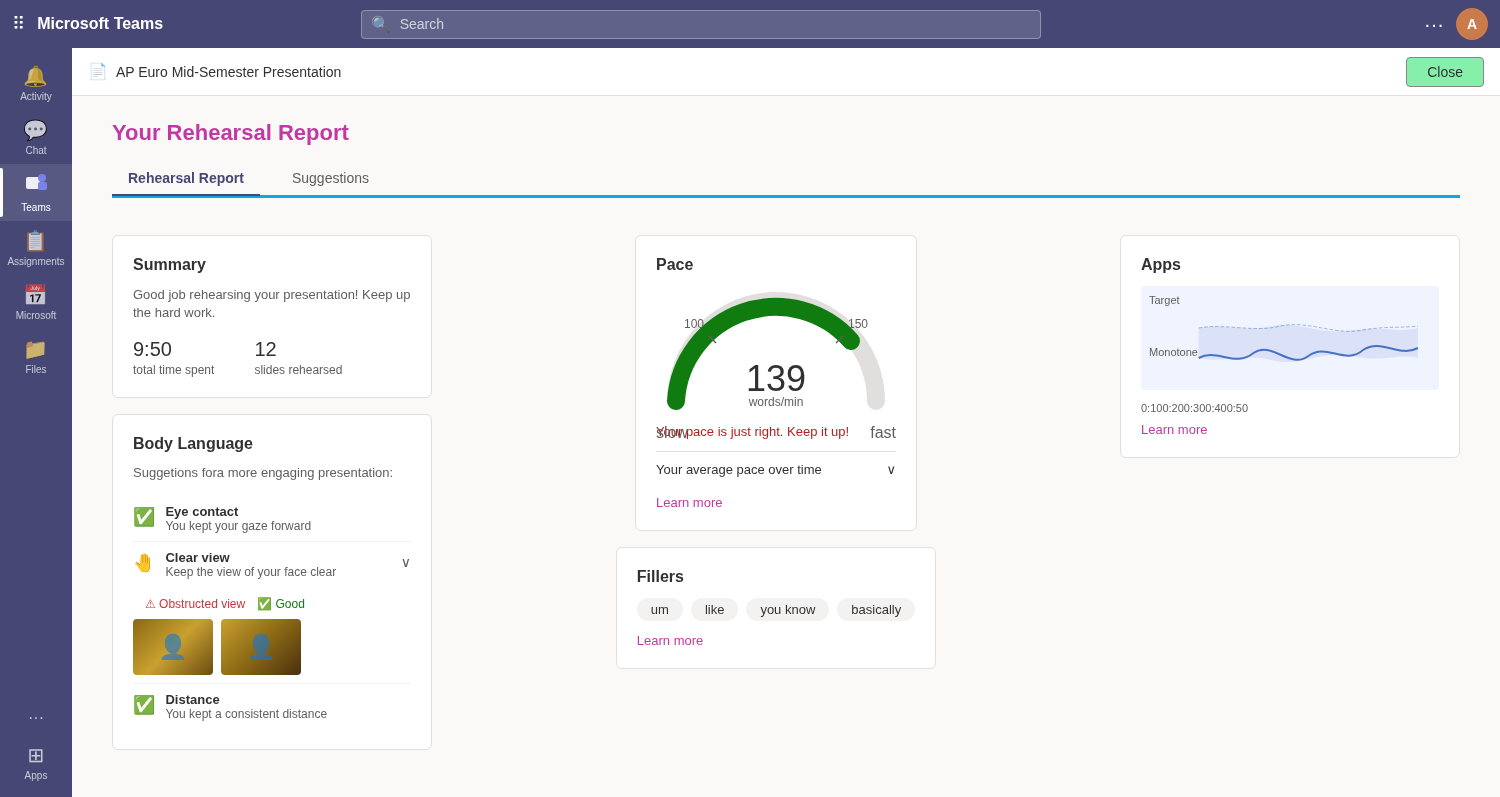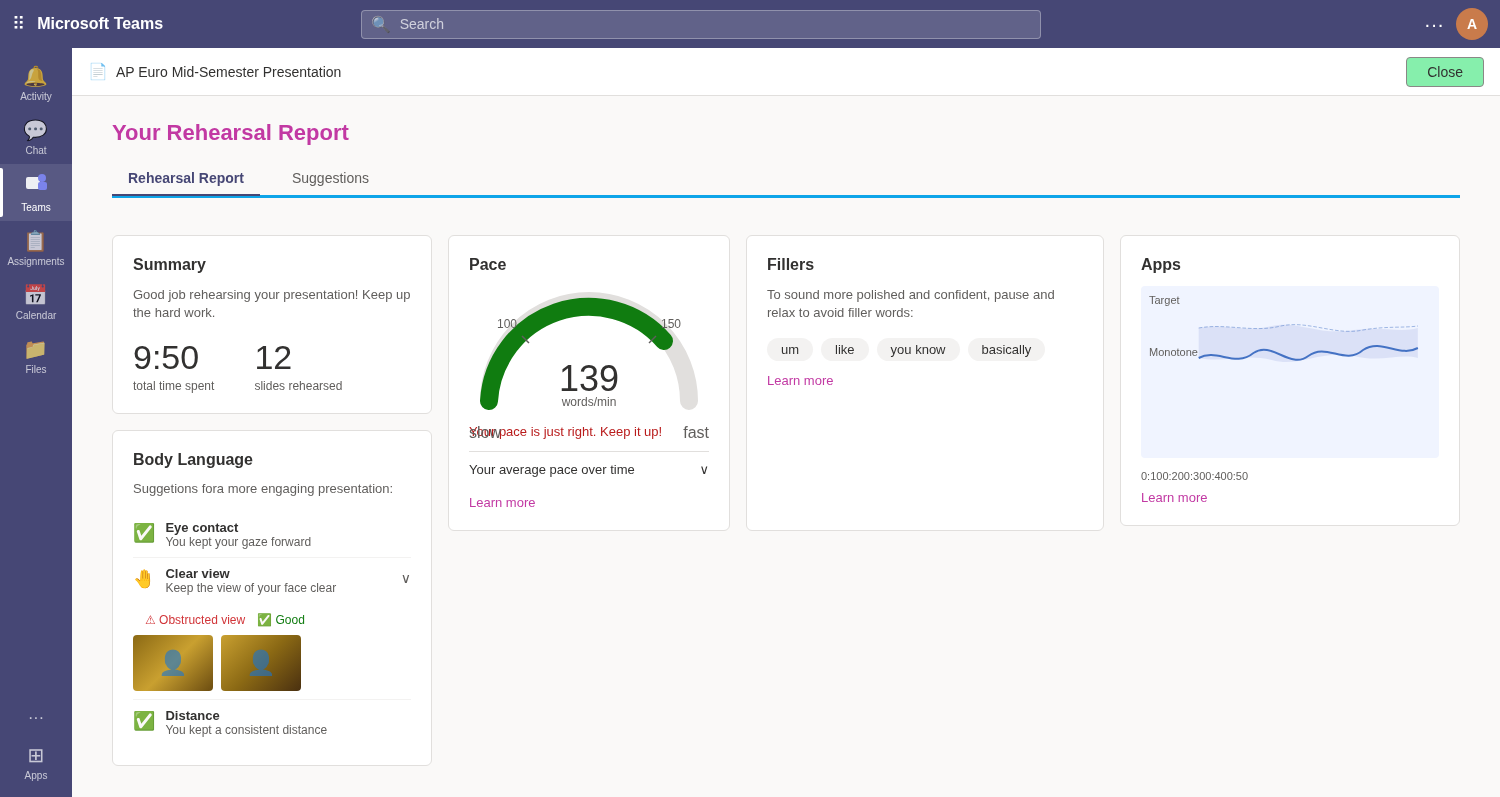--- a/index.html
+++ b/index.html
@@ -162,21 +162,21 @@
 
     
     .cards-grid {
       display: grid;
       grid-template-columns: 320px 1fr 340px;
       gap: 16px;
       align-items: start;
     }
 
     .left-col { display: flex; flex-direction: column; gap: 16px; }
-    .mid-col { display: flex; flex-direction: row; gap: 16px; }
+    .mid-col { display: flex; flex-direction: column; gap: 16px; align-items: center; }
     .right-col { display: flex; flex-direction: column; gap: 16px; }
 
     .card {
       background: white;
       border: 1px solid #e1dfdd;
       border-radius: 6px;
       padding: 20px;
     }
 
     .card-title {
@@ -190,21 +190,21 @@
     .summary-text {
       font-size: 13px;
       color: #605e5c;
       margin-bottom: 16px;
       line-height: 1.4;
     }
     .summary-stats {
       display: flex;
       gap: 40px;
     }
-    .stat-value { font-size: 34px; font-weight: 300; color: #323130; }
+    .stat-value { font-size: 20px; font-weight: 300; color: #323130; }
     .stat-label { font-size: 12px; color: #605e5c; margin-top: 2px; }
 
     
     .pace-gauge {
       display: flex;
       flex-direction: column;
       align-items: center;
       margin: 10px 0 8px;
     }
     .gauge-container {
@@ -321,21 +321,21 @@
     .pitch-desc {
       font-size: 13px;
       color: #605e5c;
       margin-bottom: 16px;
       line-height: 1.4;
     }
     .pitch-chart {
       background: #f0f4ff;
       border-radius: 4px;
       padding: 12px;
-      height: 172px;
+      height: 104px;
       position: relative;
       margin-bottom: 12px;
     }
     .pitch-chart-labels {
       position: absolute;
       left: 8px;
       top: 8px;
       font-size: 11px;
       color: #605e5c;
       display: flex;
@@ -389,21 +389,21 @@
         </svg>
       </span>
       <span class="label">Teams</span>
     </div>
     <div class="sidebar-item">
       <span class="icon">📋</span>
       <span class="label">Assignments</span>
     </div>
     <div class="sidebar-item">
       <span class="icon">📅</span>
-      <span class="label">Calendar</span>
+      <span class="label">Microsoft</span>
     </div>
     <div class="sidebar-item">
       <span class="icon">📁</span>
       <span class="label">Files</span>
     </div>
     <div class="sidebar-spacer"></div>
     <div class="sidebar-item">
       <span class="icon" style="font-size:16px">···</span>
     </div>
     <div class="sidebar-item">
@@ -535,21 +535,20 @@
 
             <div class="pace-average">
               <span>Your average pace over time</span>
               <span>∨</span>
             </div>
             <a class="learn-more">Learn more</a>
           </div>
 
           <div class="card">
             <div class="card-title">Fillers</div>
-            <div class="filler-desc">To sound more polished and confident, pause and relax to avoid filler words:</div>
             <div class="filler-tags">
               <span class="filler-tag">um</span>
               <span class="filler-tag">like</span>
               <span class="filler-tag">you know</span>
               <span class="filler-tag">basically</span>
             </div>
             <a class="learn-more">Learn more</a>
           </div>
         </div>
 

